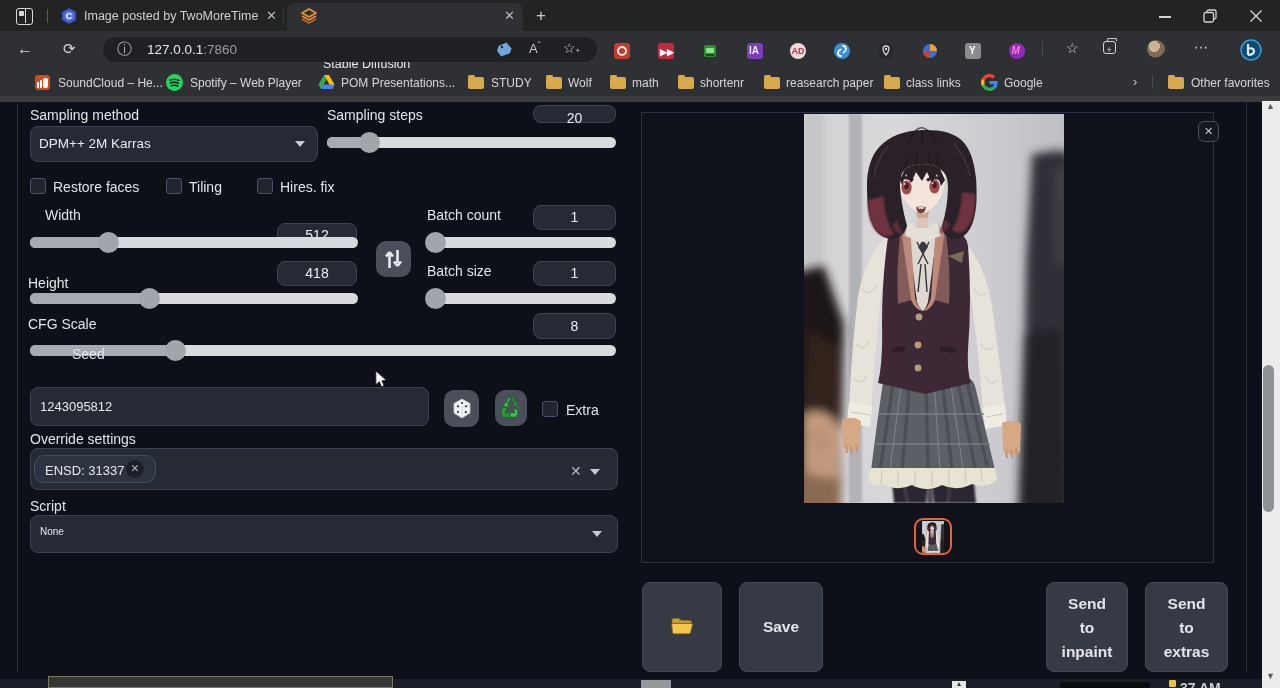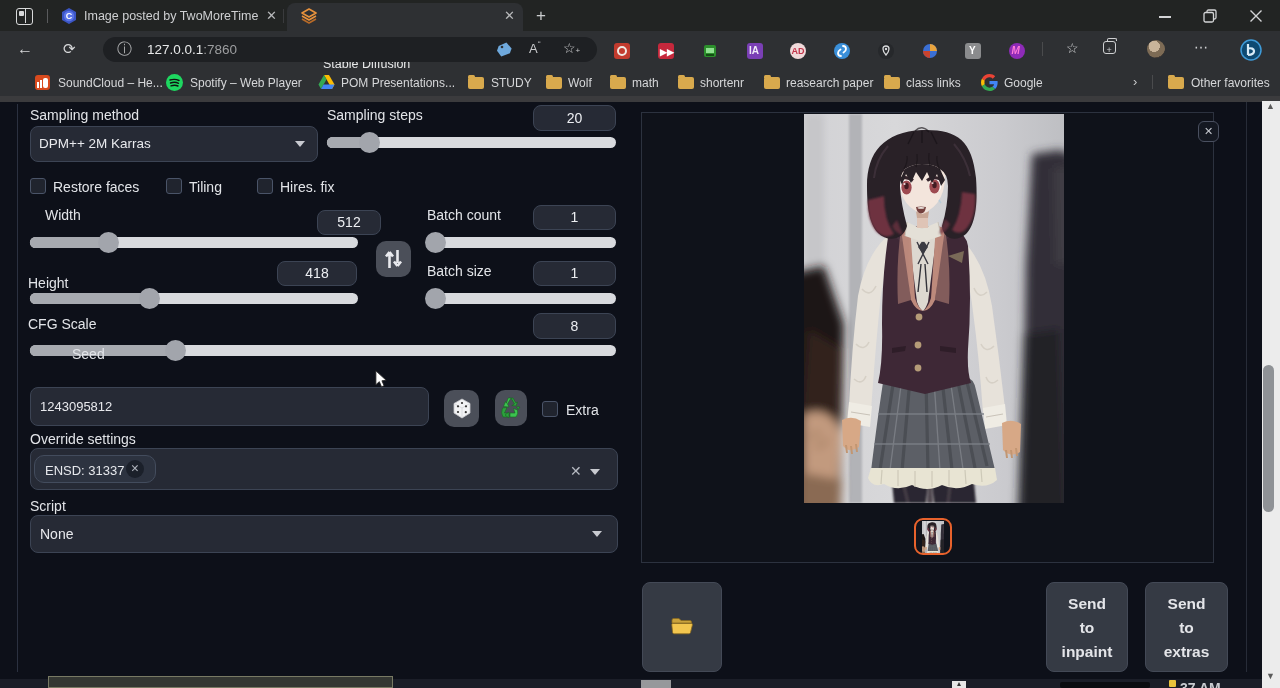--- a/index.html
+++ b/index.html
@@ -182,34 +182,34 @@
   <div class="abs bktext" style="left:1191px; top:76px;">Other favorites</div>
 
   <div class="abs" id="page"></div>
   <div class="abs" style="left:17px; top:104px; width:1px; height:568px; background:#2b3140;"></div>
 
   <div class="abs lbl" style="left:30px; top:107px;">Sampling method</div>
   <div class="abs gbox" style="left:30px; top:126px; width:288px; height:36px;"></div>
   <div class="abs" style="left:39px; top:136px; font-size:13.5px; color:#e8e9ed;">DPM++ 2M Karras</div>
   <div class="abs caret" style="left:295px; top:141px;"></div>
   <div class="abs lbl" style="left:327px; top:107px;">Sampling steps</div>
-  <div class="abs numbox" style="left:533px; top:105px; width:83px; height:26px; line-height:24px;">20</div>
+  <div class="abs numbox" style="left:533px; top:105px; width:83px; height:18px; line-height:24px;">20</div>
   <div class="abs track" style="left:327px; top:137px; width:289px;"></div>
   <div class="abs fill" style="left:327px; top:137px; width:43px;"></div>
   <div class="abs thumb" style="left:359px; top:132px;"></div>
 
   <div class="abs chk" style="left:30px; top:178px;"></div>
   <div class="abs lbl" style="left:53px; top:179px;">Restore faces</div>
   <div class="abs chk" style="left:166px; top:178px;"></div>
   <div class="abs lbl" style="left:189px; top:179px;">Tiling</div>
   <div class="abs chk" style="left:257px; top:178px;"></div>
   <div class="abs lbl" style="left:280px; top:179px;">Hires. fix</div>
 
   <div class="abs lbl" style="left:45px; top:207px;">Width</div>
-  <div class="abs numbox" style="left:277px; top:210px; width:64px; height:25px; line-height:23px;margin-left:40px;">512</div>
+  <div class="abs numbox" style="left:277px; top:223px; width:80px; height:25px; line-height:23px;">512</div>
   <div class="abs track" style="left:30px; top:237px; width:328px;"></div>
   <div class="abs fill" style="left:30px; top:237px; width:79px;"></div>
   <div class="abs thumb" style="left:98px; top:232px;"></div>
   <div class="abs lbl" style="left:427px; top:207px;">Batch count</div>
   <div class="abs numbox" style="left:533px; top:205px; width:83px; height:25px; line-height:23px;">1</div>
   <div class="abs track" style="left:430px; top:237px; width:186px;"></div>
   <div class="abs thumb" style="left:425px; top:232px;"></div>
 
   <div class="abs toolbtn" style="left:376px; top:241px; width:35px; height:36px;"></div>
   <svg class="abs" style="left:384px; top:249px;" width="19" height="20" viewBox="0 0 19 20">
@@ -265,21 +265,21 @@
   <div class="abs" style="left:34px; top:455px; width:122px; height:28px; background:#2d3340; border:1px solid #434c5d; border-radius:10px;"></div>
   <div class="abs" style="left:45px; top:463px; font-size:13px; color:#e6e8ec;">ENSD: 31337</div>
   <div class="abs" style="left:126px; top:460px; width:18px; height:18px; border-radius:50%; background:#1b202a;">
       <div style="position:absolute; left:4.6px; top:2.2px; font-size:10.5px; color:#aeb2bb;">✕</div>
     </div>
   <div class="abs" style="left:570px; top:463px; font-size:14px; color:#b6bac2;">✕</div>
   <div class="abs caret" style="left:590px; top:469px;"></div>
 
   <div class="abs lbl" style="left:30px; top:498px;">Script</div>
   <div class="abs gbox" style="left:30px; top:515px; width:588px; height:38px;"></div>
-  <div class="abs" style="left:40px; top:526px; font-size:14px; color:#e8e9ed;">None</div>
+  <div class="abs" style="left:40px; top:526px; font-size:10px; color:#e8e9ed;">None</div>
   <div class="abs caret" style="left:592px; top:531px;"></div>
 
   <svg class="abs" style="left:375px; top:370px; z-index:50;" width="13" height="19" viewBox="0 0 15 22">
       <path d="M1 1 L1 17 L5 13.5 L7.5 19.5 L10.5 18.2 L8 12.5 L13 12 Z" fill="#fff" stroke="#222" stroke-width="1"></path>
     </svg>
 
   <div class="abs" style="left:641px; top:112px; width:573px; height:451px; border:1px solid #2c323f; background:#0f121a;"></div>
   <div class="abs" id="mainimg" style="left:804px; top:114px; width:260px; height:389px; overflow:hidden;"><svg width="260" height="389" viewBox="0 0 260 389">
 <defs>
 <linearGradient id="bgg" x1="0" y1="0" x2="1" y2="0">
@@ -565,20 +565,21 @@
  <path d="M150 30 Q162 44 166 62" stroke="#453640" stroke-width="2" fill="none" opacity="0.7"></path>
  <path d="M110 18 L104 30 M118 17 L118 29 M127 18 L133 30 M111 17 Q118 10 125 18" stroke="#161115" stroke-width="1.4" fill="none" opacity="0.65"></path>
 </g>
 </svg></div>
     </div>
 
   <div class="abs sendbtn" style="left:642px; top:582px; width:80px; height:90px;"><svg style="margin-top:34px;" width="22" height="18" viewBox="0 0 22 18">
         <path d="M1 3 Q1 1.5 2.5 1.5 L8 1.5 L10 3.5 L19 3.5 Q20.5 3.5 20.5 5 L20.5 6 L1 6 Z" fill="#caa23c" stroke="#8a6a1e" stroke-width="0.8"></path>
         <path d="M1.5 6.5 L20.5 6.5 Q21.8 6.5 21.4 8 L19.5 15.5 Q19.2 16.8 17.8 16.8 L3.2 16.8 Q1.8 16.8 1.6 15.5 L0.8 8 Q0.6 6.5 1.5 6.5 Z" fill="#f3c64f" stroke="#8a6a1e" stroke-width="0.8"></path>
       </svg></div>
+  <div class="abs sendbtn" style="left:739px; top:582px; width:84px; height:90px; line-height:88px;">Save</div>
   <div class="abs sendbtn" style="left:1046px; top:582px; width:82px; height:90px;">
       <div style="margin-top:9px; line-height:24px;">Send<br>to<br>inpaint</div>
     </div>
   <div class="abs sendbtn" style="left:1145px; top:582px; width:83px; height:90px;">
       <div style="margin-top:9px; line-height:24px;">Send<br>to<br>extras</div>
     </div>
 
   <div class="abs" style="left:1246px; top:102px; width:1px; height:570px; background:#272c38;"></div>
   <div class="abs" style="left:1262px; top:101px; width:18px; height:587px; background:#ececec;"></div>
   <div class="abs" style="left:1266px; top:101px; color:#5a5a5a; font-size:9px;">▲</div>

